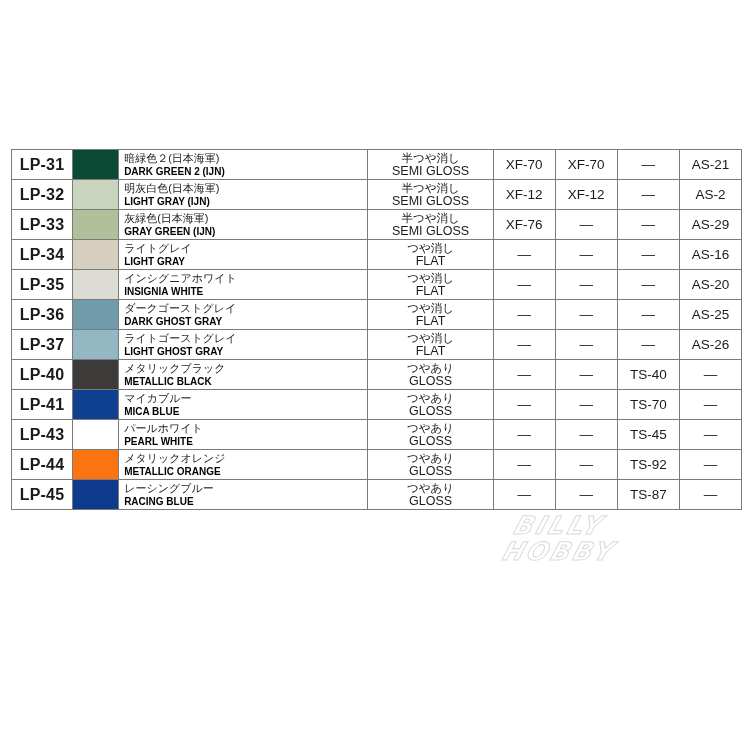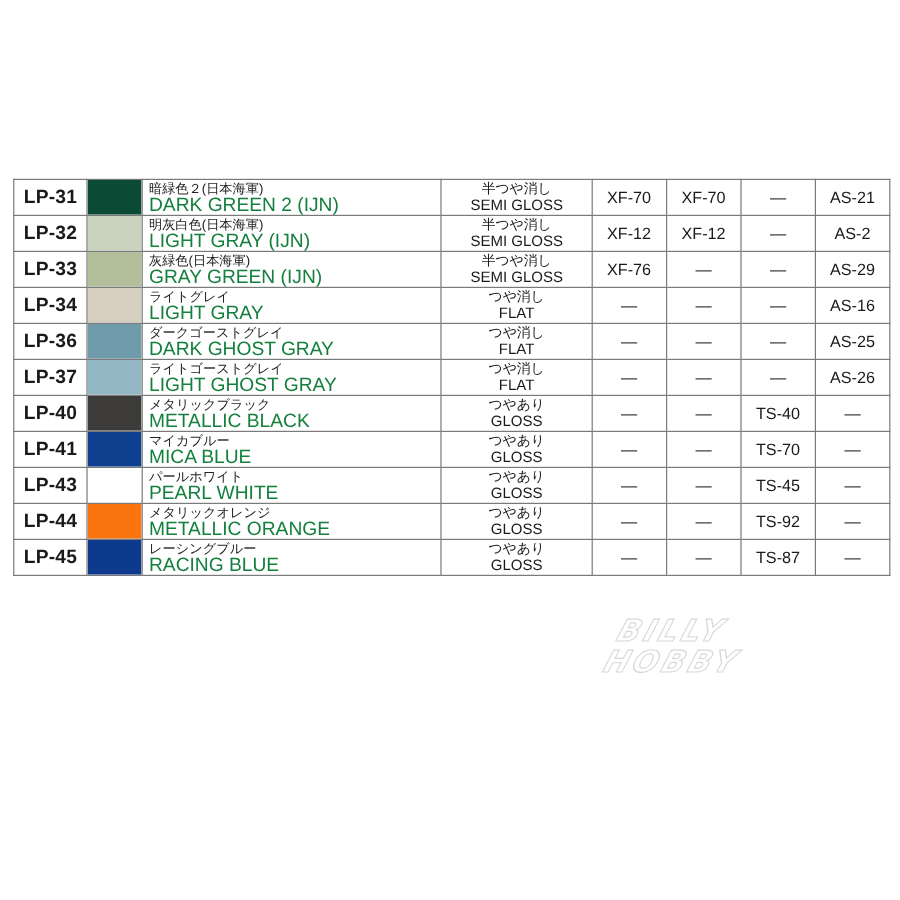--- a/index.html
+++ b/index.html
@@ -22,21 +22,21 @@
   .col-finish { width: 125px; }
   .col-ref { width: 62px; }
   .col-as { width: 62px; }
   .code-cell {
     font-weight: bold; font-size: 16px; text-align: center; letter-spacing: 0.2px;
   }
   .swatch-cell { padding: 0; }
   .swatch { width: 100%; height: 29px; display: block; }
   .name-cell { padding-left: 5px !important; line-height: 13px; font-size: 12px; }
   .name-jp { display: block; font-size: 11px; color: #222; }
-  .name-en { display: block; font-size: 16px; color: #15803d; }
+  .name-en { display: block; font-size: 10px; color: #000000; font-weight: bold; }
   .finish-cell { text-align: center; line-height: 13px; }
   .finish-jp { display: block; font-size: 11.5px; }
   .finish-en { display: block; font-size: 12.5px; }
   .ref-cell { text-align: center; font-size: 13.5px; }
   .watermark {
     position: absolute; left: 500px; top: 513px; width: 120px; height: 56px;
     pointer-events: none; opacity: 0.55;
   }
   .watermark span {
     display: block; font-family: "DejaVu Sans", sans-serif; font-weight: bold; font-style: italic;
@@ -129,20 +129,38 @@
     <td class="finish-cell">
       <span class="finish-jp">つや消し</span>
       <span class="finish-en">FLAT</span>
     </td>
     <td class="ref-cell">—</td>
     <td class="ref-cell">—</td>
     <td class="ref-cell">—</td>
     <td class="ref-cell">AS-16</td>
   </tr>
 
+  <tr>
+    <td class="code-cell">LP-35</td>
+    <td class="swatch-cell">
+          <span class="swatch" title="#dcdcd4" style="background: rgb(220, 220, 212);"></span>
+        </td>
+    <td class="name-cell">
+      <span class="name-jp">インシグニアホワイト</span>
+      <span class="name-en">INSIGNIA WHITE</span>
+    </td>
+    <td class="finish-cell">
+      <span class="finish-jp">つや消し</span>
+      <span class="finish-en">FLAT</span>
+    </td>
+    <td class="ref-cell">—</td>
+    <td class="ref-cell">—</td>
+    <td class="ref-cell">—</td>
+    <td class="ref-cell">AS-20</td>
+  </tr>
 
   <tr>
     <td class="code-cell">LP-36</td>
     <td class="swatch-cell">
           <span class="swatch" title="#6f9bab" style="background: rgb(111, 155, 171);"></span>
         </td>
     <td class="name-cell">
       <span class="name-jp">ダークゴーストグレイ</span>
       <span class="name-en">DARK GHOST GRAY</span>
     </td>

